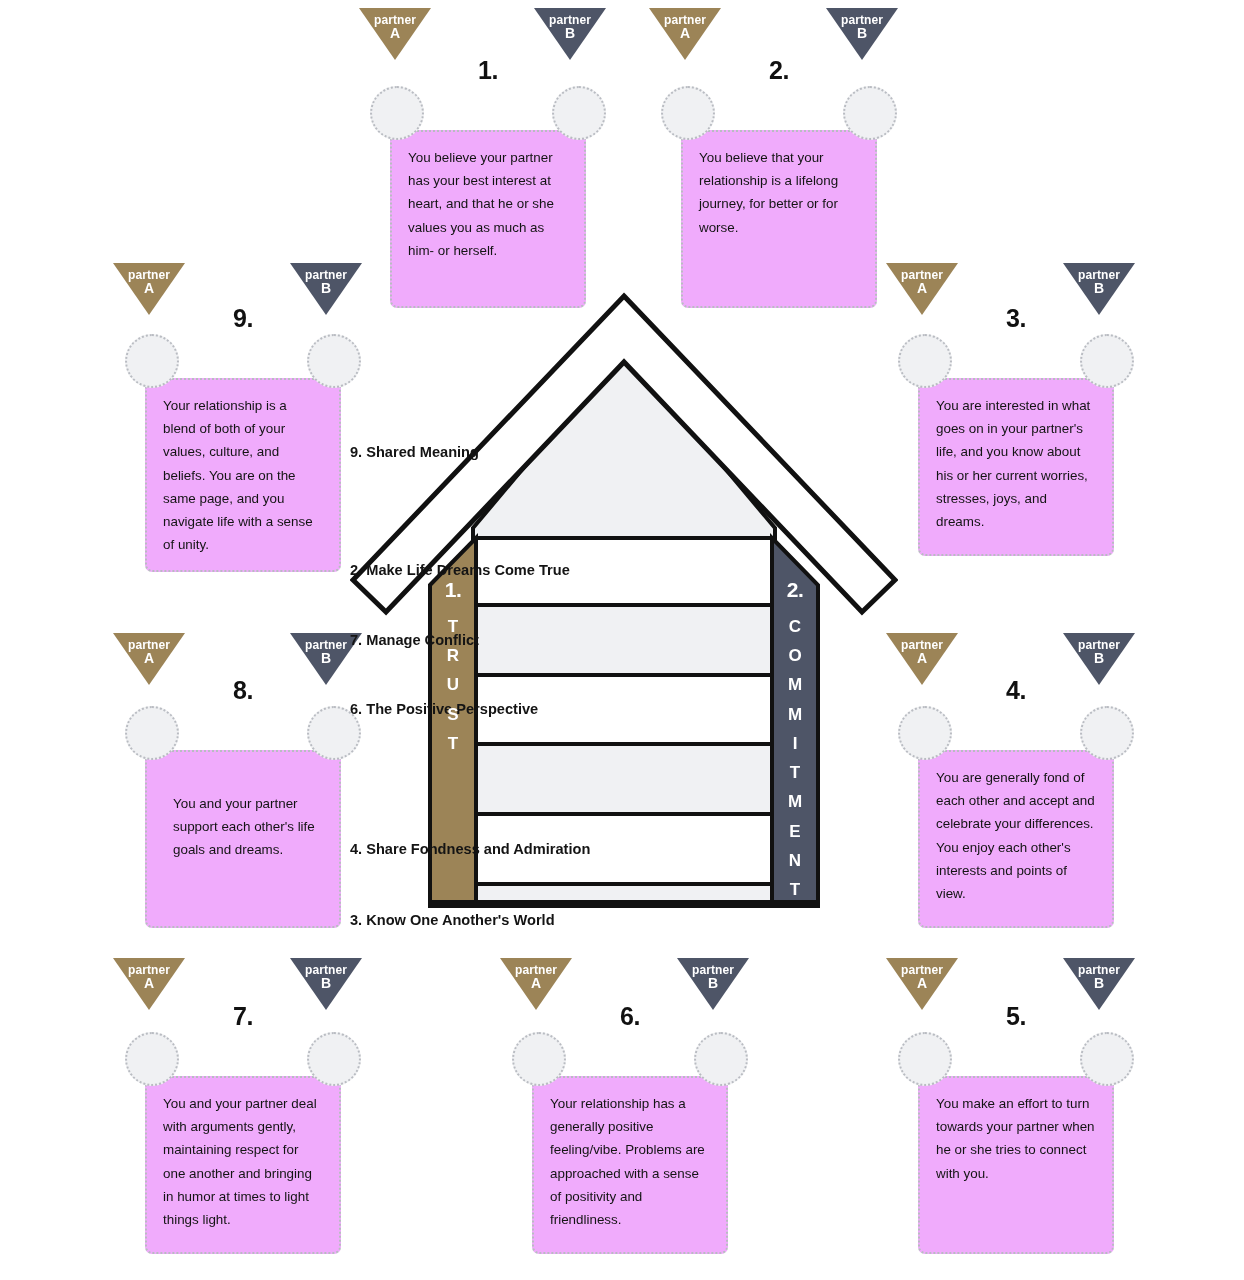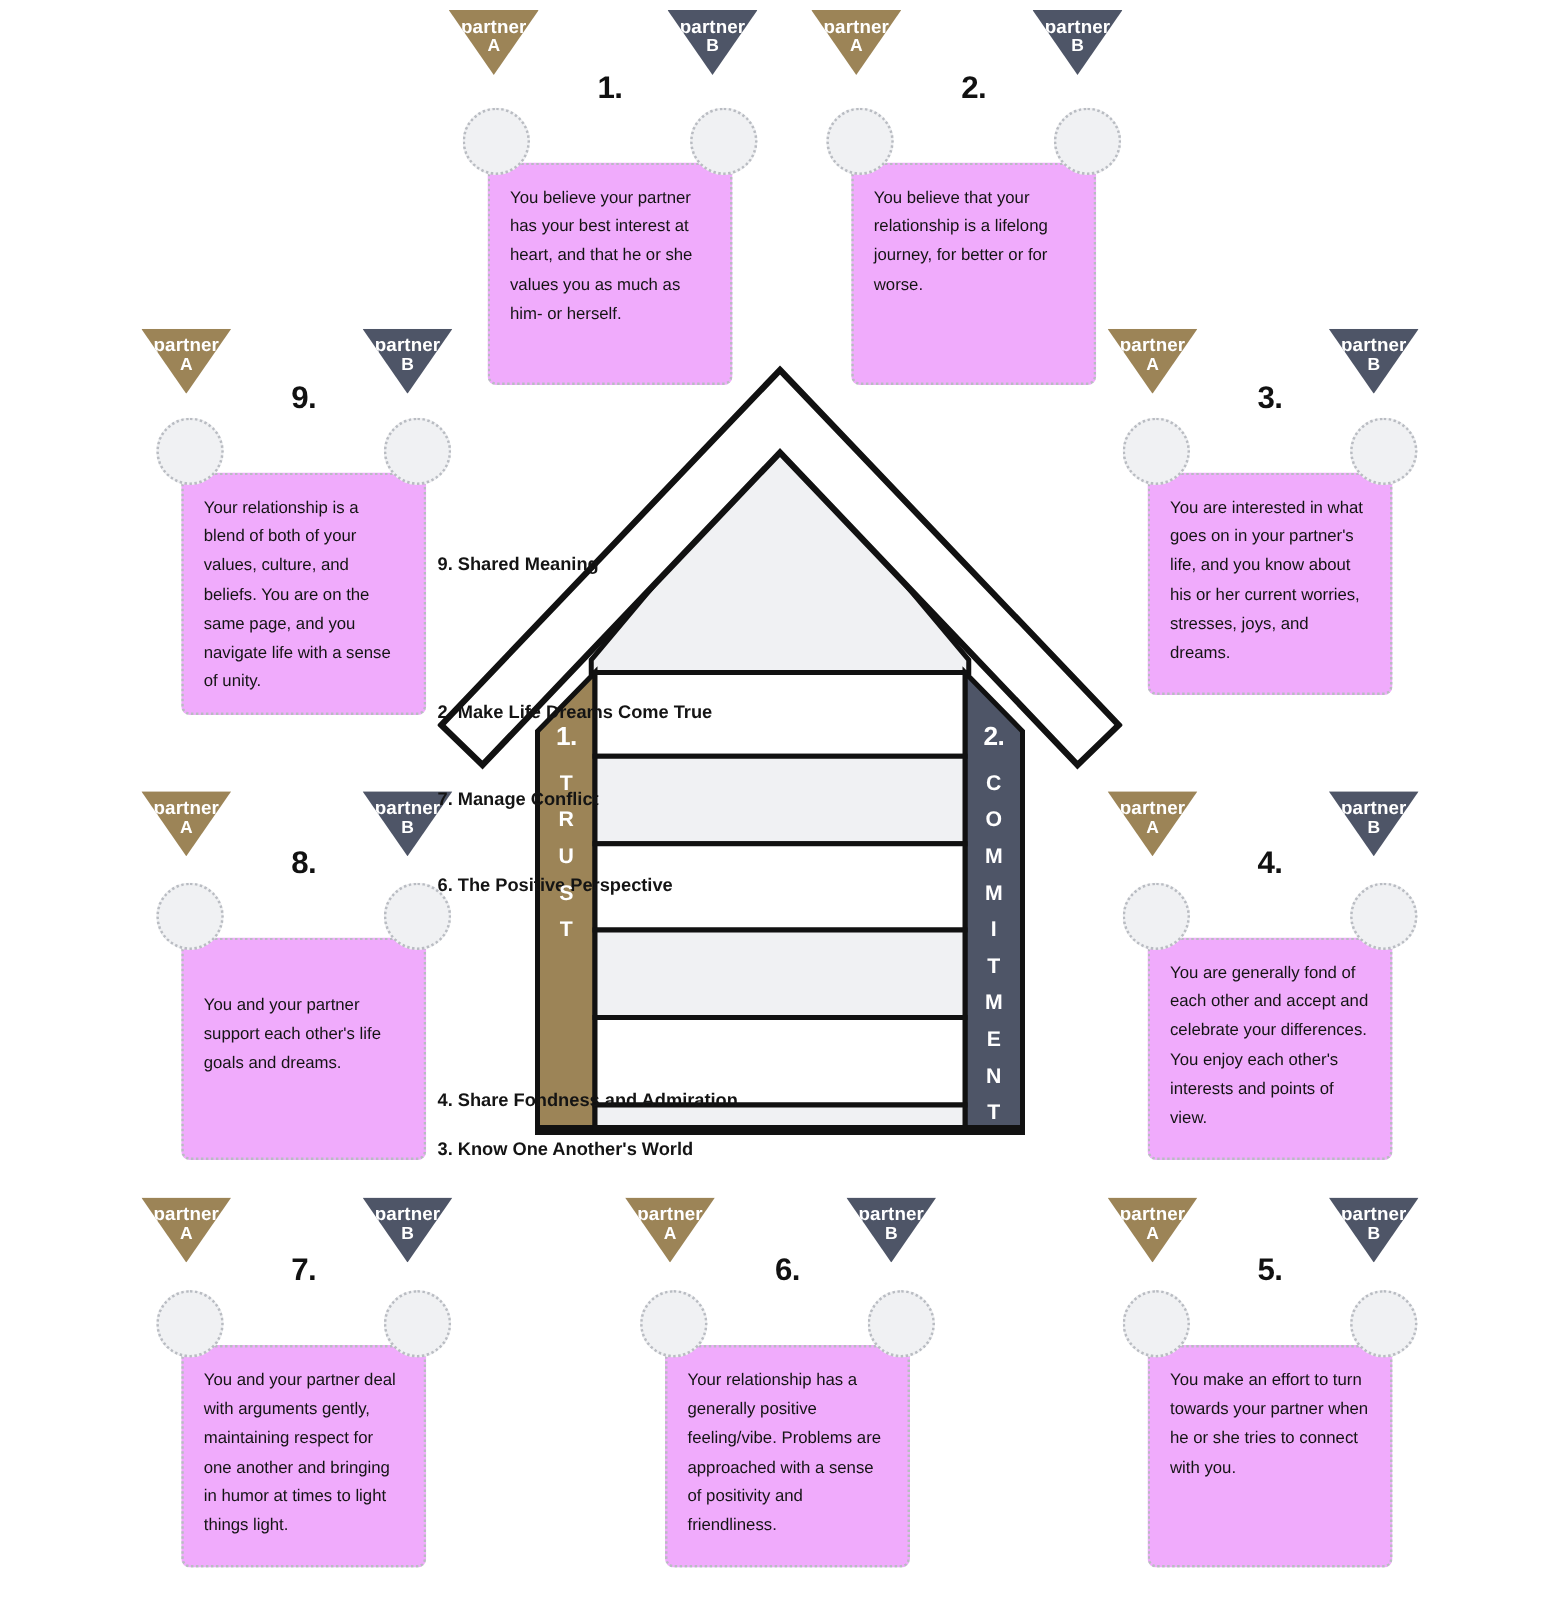--- a/index.html
+++ b/index.html
@@ -21,21 +21,21 @@
   .flag {
     position: absolute;
     width: 72px; height: 52px;
     clip-path: polygon(0 0, 100% 0, 50% 100%);
     display: flex; flex-direction: column;
     align-items: center;
     padding-top: 6px;
     line-height: 1.02;
     color: #ffffff;
   }
-  .flag .fl-top { font-size: 15px; font-weight: 700; letter-spacing: .1px; }
+  .flag .fl-top { font-size: 12px; font-weight: 700; letter-spacing: .1px; }
   .flag .fl-id  { font-size: 14px; font-weight: 700; margin-top: 0px; }
   .flag.a { background: #9c8457; }
   .flag.b { background: #4e5567; }
 
   
   .card {
     position: absolute;
     width: 196px;
   }
   .card .num {
@@ -66,21 +66,21 @@
     background: #f0abfc;
     border: 2px dotted #b9bcc2;
     border-radius: 7px;
     padding: 14px 16px 14px 16px;
     font-size: 13.4px;
     line-height: 1.73;
     color: #141414;
     z-index: 2;
   }
   .card .body.tall    { min-height: 178px; }
-  .card .body.indent  { padding-left: 16px; }
+  .card .body.indent  { padding-left: 26px; }
 
   
   #house { position: absolute; left: 350px; top: 292px; width: 548px; height: 618px; }
   #house svg { position: absolute; left: 0; top: 0; }
 
   .pillar-label {
     position: absolute;
     display: flex; flex-direction: column;
     align-items: center;
     color: #ffffff;
@@ -272,21 +272,21 @@
 
     <svg width="548" height="618" viewBox="0 0 548 618" style="pointer-events:none;">
       <rect x="126" y="592" width="296" height="0" fill="none"></rect>
     </svg>
 
     <div class="floor-label" style="top:152px;">9. Shared Meaning</div>
 
     <div class="floor-label" style="top:270px;">2. Make Life Dreams Come True</div>
     <div class="floor-label" style="top:340px;">7. Manage Conflict</div>
     <div class="floor-label" style="top:409px;">6. The Positive Perspective</div>
-    <div class="floor-label" style="top:549px;margin-top:32px;">4. Share Fondness and Admiration</div>
+    <div class="floor-label" style="top:549px;">4. Share Fondness and Admiration</div>
     <div class="floor-label" style="top:620px;">3. Know One Another's World</div>
 
     <div class="pillar-label" style="left:80px; top:286px; width:46px;">
       <span class="pnum">1.</span>
       <span class="pletters">T<br>R<br>U<br>S<br>T</span>
     </div>
     <div class="pillar-label" style="left:422px; top:286px; width:46px;">
       <span class="pnum">2.</span>
       <span class="pletters">C<br>O<br>M<br>M<br>I<br>T<br>M<br>E<br>N<br>T</span>
     </div>

